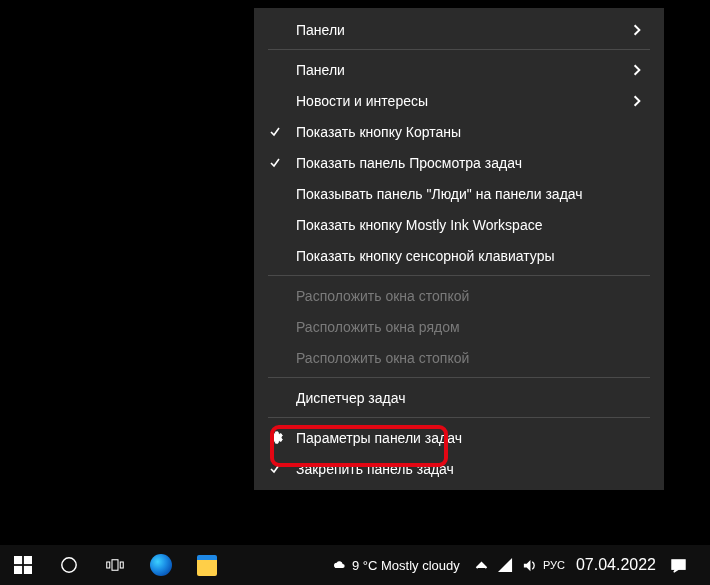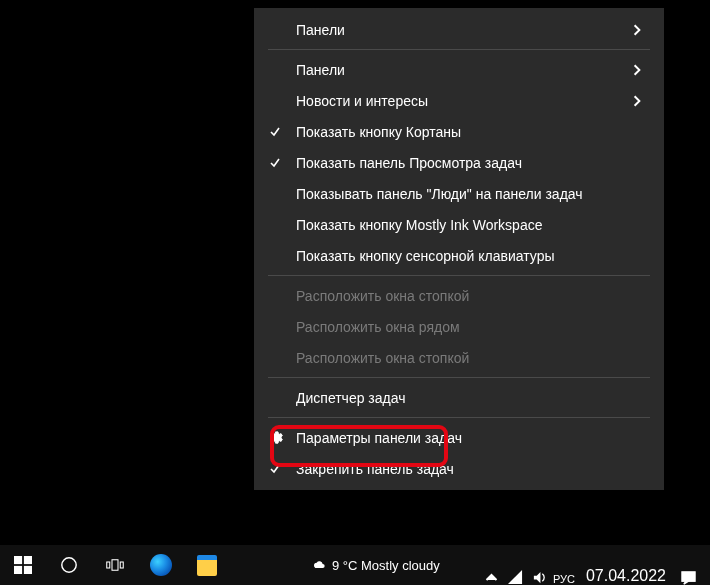--- a/index.html
+++ b/index.html
@@ -14,25 +14,25 @@
   .ck svg,.arr svg{width:12px;height:12px;fill:none;stroke:currentColor;stroke-width:1.6}
   .gear svg{width:15px;height:15px;fill:#fff}
   
   .hl{position:absolute;border:4px solid #e30613;border-radius:9px;pointer-events:none}
   
   .taskbar{position:absolute;left:0;bottom:0;width:710px;height:40px;background:#101010;display:flex;align-items:center}
   .tb-btn{width:46px;height:40px;display:flex;align-items:center;justify-content:center;color:#fff}
   .tb-btn svg{width:18px;height:18px}
   .tb-edge{width:22px;height:22px;border-radius:50%;background:radial-gradient(circle at 35% 35%,#3bd0ff 0%,#1b8ee6 40%,#0a5fc0 70%,#0a3d8f 100%)}
   .tb-exp{width:20px;height:16px;background:#ffcf48;border-top:5px solid #1e88e5;border-radius:2px}
-  .tray{position:absolute;right:2px;bottom:0;height:40px;display:flex;align-items:flex-end;color:#fff;font-size:12px}
+  .tray{position:absolute;right:12px;bottom:0;height:40px;display:flex;align-items:center;color:#fff;font-size:12px}
   .tray .ic{width:24px;display:flex;justify-content:center}
   .tray svg{width:15px;height:15px;fill:#fff}
   .tray .date{padding:0 10px;font-size:16px}
-  .weather{position:absolute;bottom:0;left:310px;height:40px;display:flex;align-items:center;color:#fff;font-size:13px;gap:6px}
+  .weather{position:absolute;bottom:0;left:330px;height:40px;display:flex;align-items:center;color:#fff;font-size:13px;gap:6px}
   .weather svg{width:16px;height:16px;fill:#fff}
   .weather .tx{white-space:nowrap}
   .desk{position:absolute;left:0;top:0;width:710px;height:545px;background:#000}
 </style>
 </head>
 <body>
 
 <div class="desk"></div>
 
 <div class="menu">

